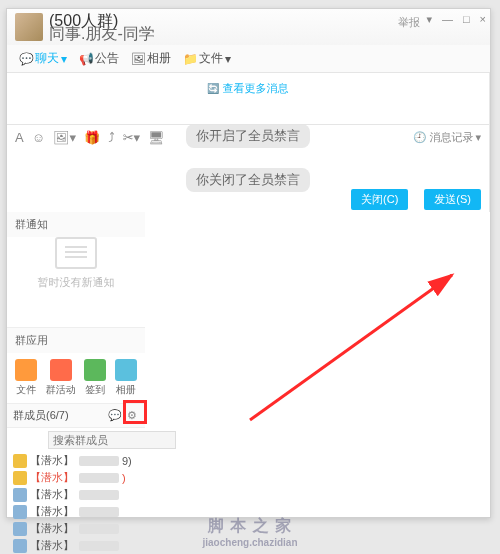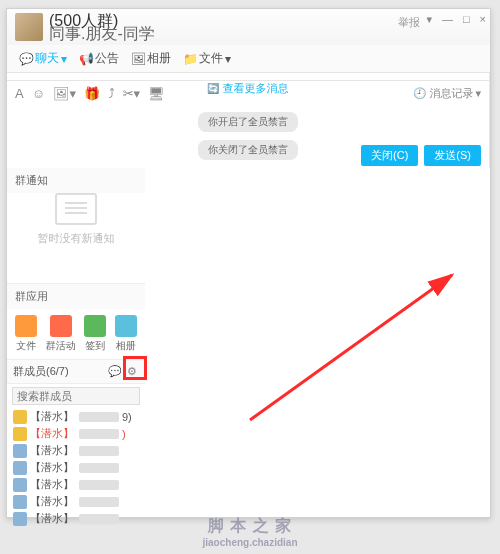--- a/index.html
+++ b/index.html
@@ -13,46 +13,46 @@
 .winctl span{cursor:default;}
 .report{position:absolute;right:70px;top:6px;font-size:11px;color:#999;}
 .toolbar{height:28px;display:flex;align-items:center;padding:0 8px;gap:4px;background:#fafafa;border-bottom:1px solid #e5e5e5;}
 .tbtn{display:flex;align-items:center;font-size:12px;color:#555;padding:2px 4px;gap:2px;}
 .tbtn.first{color:#12b7f5;}
 .ticon{width:14px;height:14px;display:inline-block;}
 .body{display:flex;height:calc(100% - 64px - 26px);flex-direction:column;}
 .chat{flex:1;position:relative;border-right:1px solid #e8e8e8;}
 .more{text-align:center;font-size:11px;color:#12b7f5;padding:8px 0;}
 .more::before{content:"🔄 ";font-size:10px;}
-.sysmsg{display:block;margin:8px auto;background:#e8e8e8;color:#666;font-size:10px;padding:3px 10px;border-radius:8px;width:fit-content;}
+.sysmsg{display:block;margin:20px auto;background:#e8e8e8;color:#666;font-size:13px;padding:3px 10px;border-radius:8px;width:fit-content;}
 .overlay{position:absolute;left:24px;top:230px;font-size:14px;color:#4a4a4a;line-height:22px;}
 .edittb{position:absolute;bottom:62px;left:0;right:0;height:26px;border-top:1px solid #e5e5e5;display:flex;align-items:center;padding:0 8px;gap:8px;font-size:13px;color:#888;}
 .edittb .rec{margin-left:auto;font-size:11px;display:flex;align-items:center;gap:2px;}
 .editarea{position:absolute;bottom:26px;left:0;right:0;height:36px;}
-.footer{position:absolute;bottom:0;left:0;right:0;height:26px;display:flex;justify-content:flex-end;align-items:center;padding:0 8px;gap:6px;}
+.footer{position:absolute;bottom:0;left:0;right:0;height:26px;display:flex;justify-content:flex-end;align-items:center;padding:0 8px;gap:16px;}
 .btn{background:#12b7f5;color:#fff;font-size:11px;padding:3px 10px;border-radius:2px;border:none;}
 .side{width:138px;display:flex;flex-direction:column;font-size:11px;}
 .sec{border-bottom:1px solid #eee;}
 .sectitle{padding:5px 8px;color:#666;background:#fafafa;}
 .notice{height:90px;display:flex;flex-direction:column;align-items:center;color:#bbb;}
 .notice .nbox{width:42px;height:32px;border:2px solid #ddd;border-radius:3px;position:relative;}
 .notice .nbox::after{content:"";position:absolute;left:8px;right:8px;top:7px;height:2px;background:#ddd;box-shadow:0 5px 0 #ddd,0 10px 0 #ddd;}
 .apps{display:flex;gap:4px;padding:6px;justify-content:space-around;}
 .app{display:flex;flex-direction:column;align-items:center;gap:2px;color:#666;font-size:10px;}
 .appicon{width:22px;height:22px;border-radius:3px;}
 .ai1{background:#ff9a3c;}
 .ai2{background:#ff6b4a;}
 .ai3{background:#5cb85c;}
 .ai4{background:#5bc0de;}
 .memhdr{display:flex;align-items:center;padding:4px 6px;background:#fafafa;color:#555;position:relative;}
 .memicons{margin-left:auto;display:flex;gap:3px;}
 .memicons span{width:14px;height:14px;font-size:11px;color:#888;text-align:center;}
 .hlbox{position:absolute;right:-2px;top:-4px;width:24px;height:24px;border:3px solid #ff2a2a;}
 .search{margin:3px 5px;}
-.search input{width:100%;font-size:11px;padding:2px 4px;border:1px solid #ddd;background:#f5f5f5;color:#999;}
+.search input{width:100%;font-size:11px;padding:2px 4px;border:1px solid #ddd;background:#f5f5f5;color:#999;margin-left:36px;}
 .mlist{flex:1;overflow:hidden;padding:0 2px;}
 .mitem{display:flex;align-items:center;gap:3px;padding:1px 4px;font-size:11px;color:#555;}
 .mitem.red{color:#e74c3c;}
 .mava{width:14px;height:14px;background:#8ab4d8;border-radius:2px;flex-shrink:0;}
 .mava.y{background:#f0c040;}
 .blur{display:inline-block;width:40px;height:10px;background:#e0e0e0;border-radius:2px;margin-left:2px;}
 .arrow{position:absolute;pointer-events:none;}
 .wm{position:absolute;bottom:6px;width:100%;text-align:center;font-size:16px;color:rgba(80,80,120,.45);font-weight:bold;letter-spacing:1px;}
 .wm small{display:block;font-size:10px;letter-spacing:0;}
 </style>

